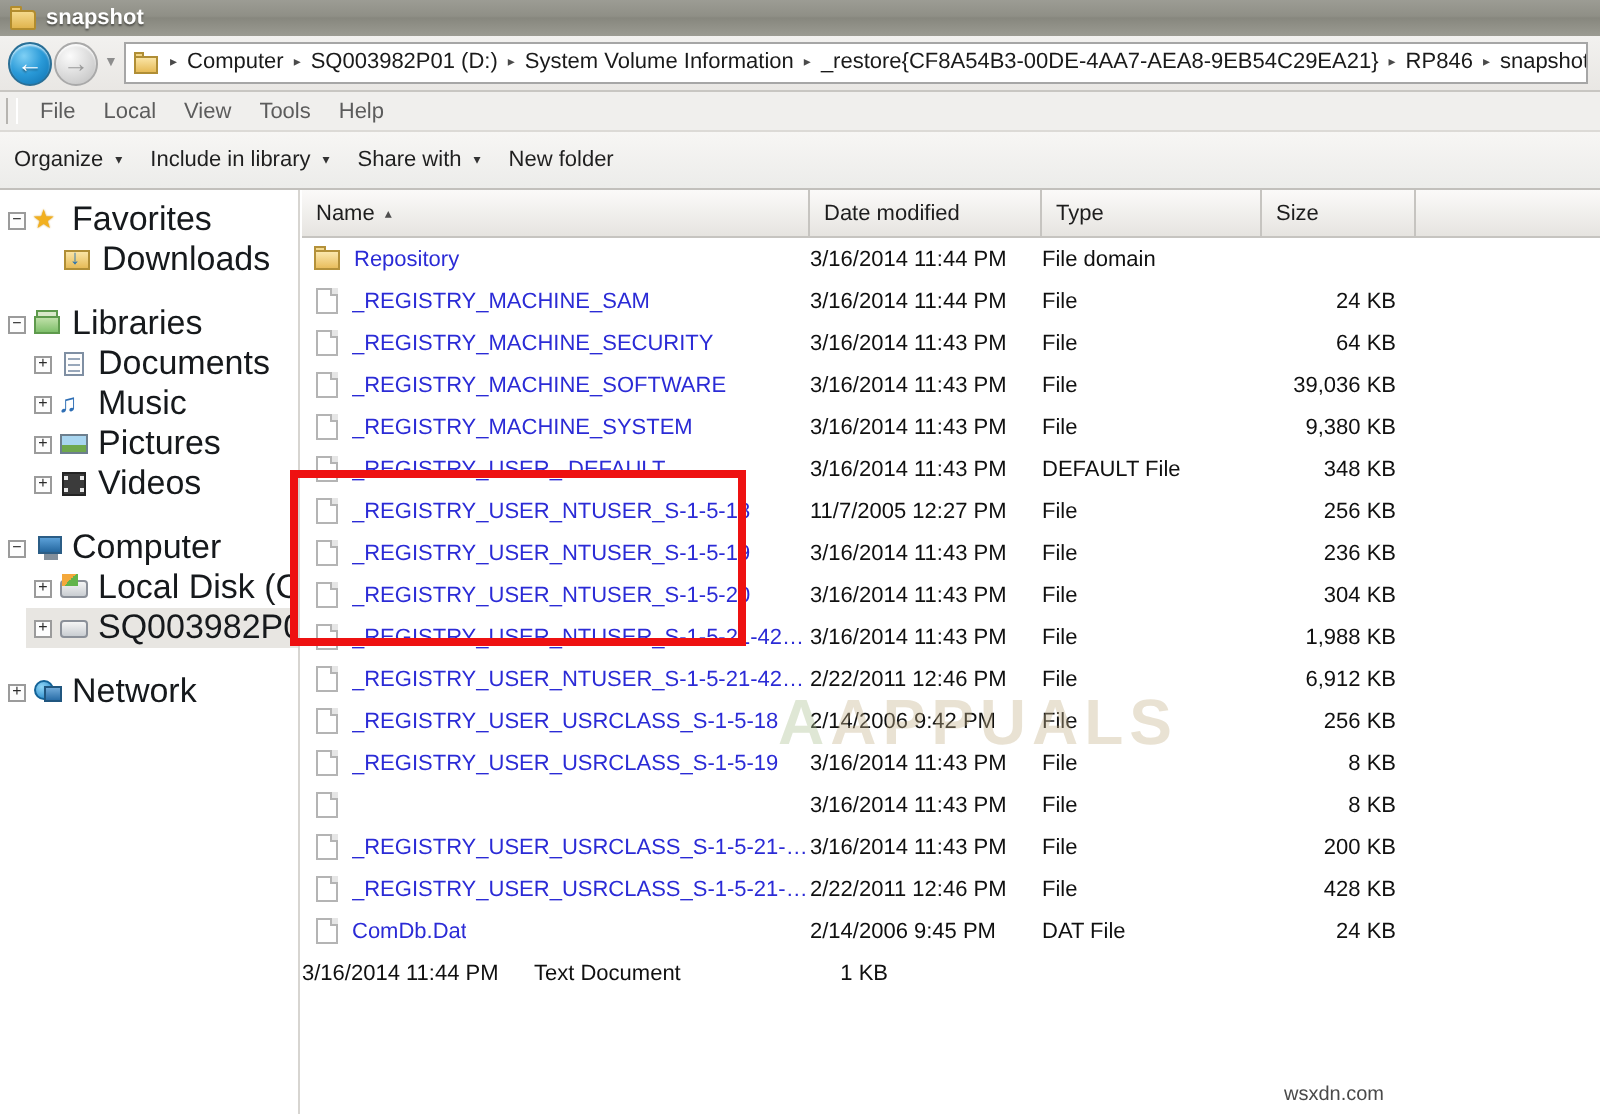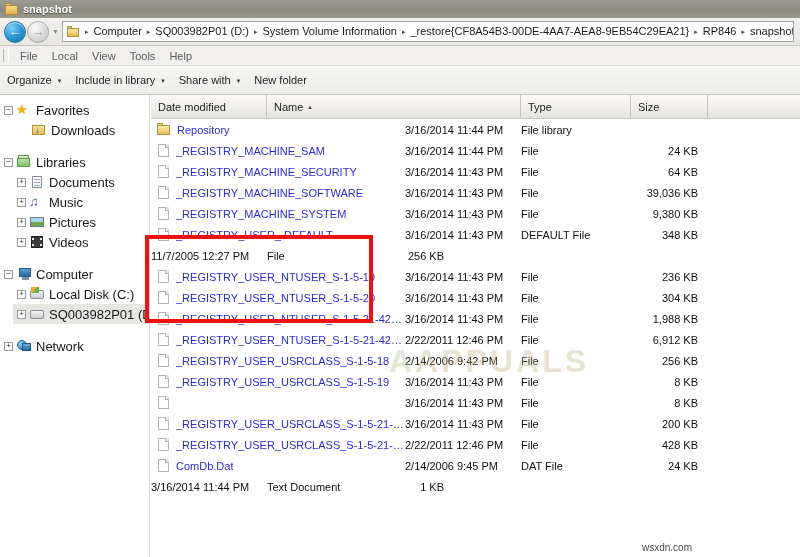--- a/index.html
+++ b/index.html
@@ -152,21 +152,21 @@
     display: flex; align-items: center; justify-content: center;
     font-size: 9px; color: #555; line-height: 1;
     position: relative;
   }
   .expander.box {
     border: 1px solid #9b9b9b; background: #fdfdfd; width: 9px; height: 9px;
     font-size: 8px; color: #2b2b2b;
   }
   .expander.none { border: none; background: none; }
   .navicon { width: 16px; height: 14px; flex: none; margin-right: 4px; position: relative; }
-  .navlabel { font-size: 13px; color: #16191c; text-align: right; }
+  .navlabel { font-size: 17px; color: #16191c; text-align: right; }
   .indent { margin-left: 13px; }
 
   
   .ic-star { color: #f2b01e; font-size: 13px; line-height: 13px; text-shadow: 0 0 1px #c98a0a; }
   .ic-desktop .scr {
     position: absolute; left: 1px; top: 1px; width: 14px; height: 9px;
     background: linear-gradient(to bottom, #4d93d0, #1f5f9c); border: 1px solid #2b5d86; border-radius: 1px;
   }
   .ic-desktop .base {
     position: absolute; left: 4px; top: 10px; width: 8px; height: 3px; background: #7f8c99;
@@ -485,47 +485,47 @@
               <span class="pc"></span>
             </span>
           <span class="navlabel">Network</span>
         </div>
       </div>
     </div>
 
     <div class="listpane">
 
       <div class="colheader">
-        <div class="colcell" style="width:116px">
-          <span>Date modified</span>
-        </div>
         <div class="colcell" style="width:254px">
           <span>Name</span>
           <span class="sortmark">▴</span>
         </div>
+        <div class="colcell" style="width:116px">
+          <span>Date modified</span>
+        </div>
         <div class="colcell" style="width:110px">
           <span>Type</span>
         </div>
         <div class="colcell" style="width:77px">
           <span>Size</span>
         </div>
         <div class="colcell" style="width:92px;border-right:none"></div>
       </div>
 
       <div class="rows" id="rows">
           <div class="row">
             <div class="cell-name">
               <span class="foldericon">
                 <span class="ft"></span>
                 <span class="fb"></span>
               </span>
               <span class="nametext">Repository</span>
             </div>
             <div class="cell-date">3/16/2014 11:44 PM</div>
-            <div class="cell-type">File library</div>
+            <div class="cell-type">File domain</div>
             <div class="cell-size"></div>
           </div>
           <div class="row">
             <div class="cell-name">
               <span class="fileicon">
                 <span class="sheet"></span>
                 <span class="corner"></span>
               </span>
               <span class="nametext">_REGISTRY_MACHINE_SAM</span>
             </div>
@@ -575,20 +575,27 @@
                 <span class="sheet"></span>
                 <span class="corner"></span>
               </span>
               <span class="nametext">_REGISTRY_USER_.DEFAULT</span>
             </div>
             <div class="cell-date">3/16/2014 11:43 PM</div>
             <div class="cell-type">DEFAULT File</div>
             <div class="cell-size">348 KB</div>
           </div>
           <div class="row">
+            <div class="cell-name">
+              <span class="fileicon">
+                <span class="sheet"></span>
+                <span class="corner"></span>
+              </span>
+              <span class="nametext">_REGISTRY_USER_NTUSER_S-1-5-18</span>
+            </div>
             <div class="cell-date">11/7/2005 12:27 PM</div>
             <div class="cell-type">File</div>
             <div class="cell-size">256 KB</div>
           </div>
           <div class="row">
             <div class="cell-name">
               <span class="fileicon">
                 <span class="sheet"></span>
                 <span class="corner"></span>
               </span>

